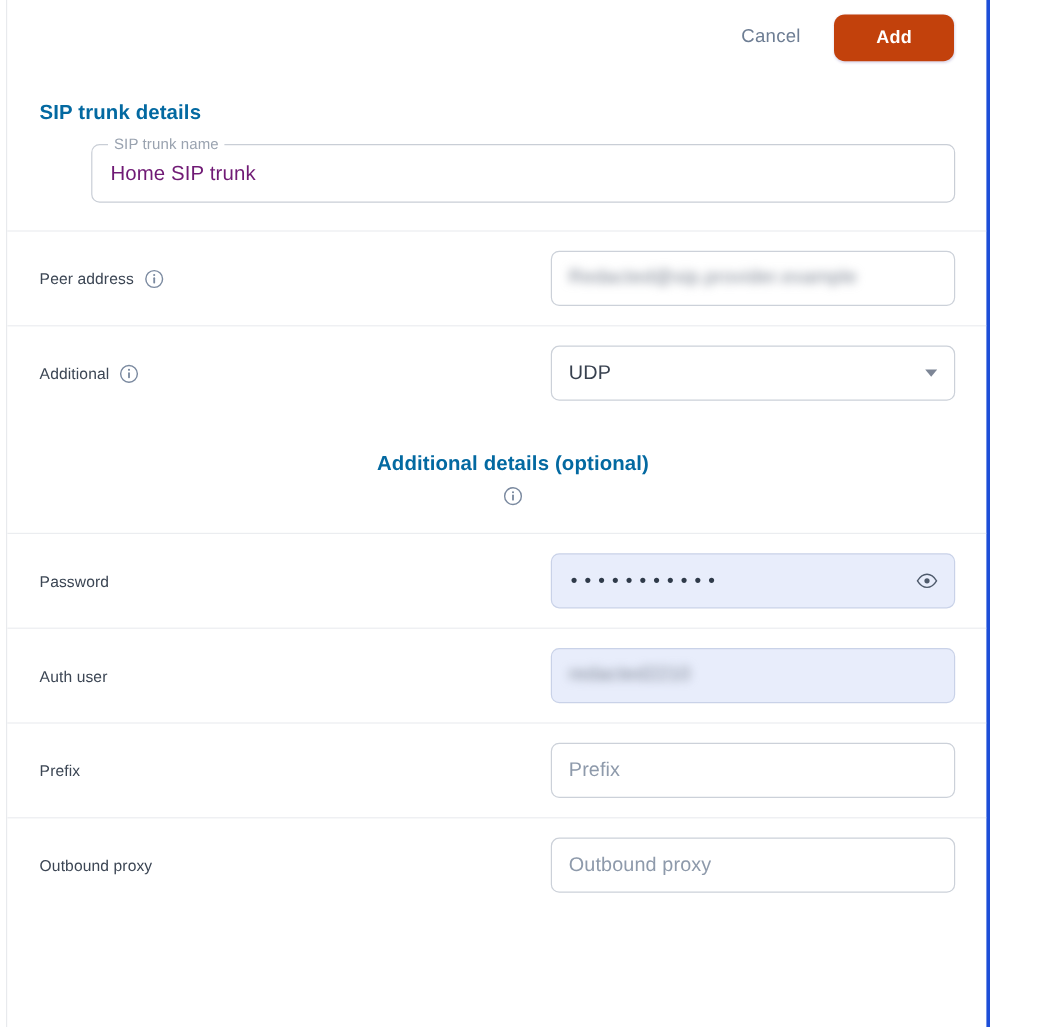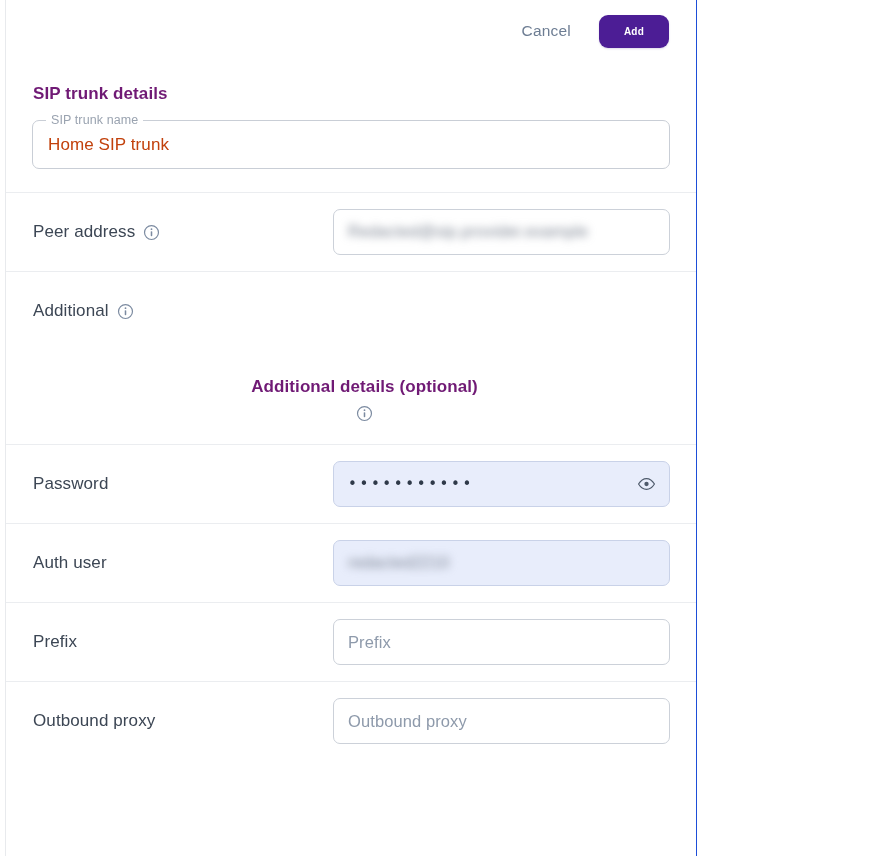--- a/index.html
+++ b/index.html
@@ -7,24 +7,24 @@
     margin: 0; padding: 0;
     background: #ffffff;
     font-family: "Liberation Sans", sans-serif;
     -webkit-font-smoothing: antialiased;
   }
   body { width: 883px; height: 856px; overflow: hidden; }
 
   .card {
     position: absolute;
     left: 5px; top: 0px;
-    width: 692px; height: 856px;
+    width: 820px; height: 856px;
     background: #ffffff;
     border-left: 1px solid #e8eaed;
-    border-right: 1px solid #1d4ed8;
+    border-right: 3px solid #1d4ed8;
     overflow: hidden;
   }
 
   
   .actionbar {
     display: flex;
     align-items: center;
     justify-content: flex-end;
     height: 62px;
     padding: 0 27px 0 0;
@@ -35,89 +35,90 @@
     border: none;
     color: #6d7d93;
     font-family: "Liberation Sans", sans-serif;
     font-size: 15.5px;
     letter-spacing: .2px;
     padding: 9px 12px;
     border-radius: 6px;
     cursor: pointer;
   }
   .btn-add {
-    background: #4c1d95;
+    background: #c2410c;
     border: none;
     color: #ffffff;
     font-family: "Liberation Sans", sans-serif;
-    font-size: 10px;
+    font-size: 15px;
     font-weight: bold;
     letter-spacing: .2px;
-    padding: 11px 25px;
+    padding: 11px 35px;
     border-radius: 9px;
     cursor: pointer;
     box-shadow: 0 1px 2px rgba(60,40,140,.18);
   }
 
   
   .section-title {
     font-size: 17px;
     font-weight: bold;
-    color: #701a75;
+    color: #0369a1;
     letter-spacing: .1px;
     padding: 0 0 0 27px;
     display: flex;
     align-items: center;
     gap: 8px;
   }
   .section-title.sip { margin-top: 22px; margin-bottom: 16px; }
   .section-title.additional { margin-top: 27px; margin-bottom: 22px; flex-direction: column; }
 
   
   .notched-wrap { padding: 0 26px; }
   .notched {
     position: relative;
     height: 49px;
     border: 1px solid #c9ced6;
     border-radius: 7px;
     background: #fff;
+    margin-left: 44px;
   }
   .notched .legend {
     position: absolute;
     top: -8px; left: 13px;
     background: #fff;
     padding: 0 5px;
     font-size: 12.5px;
     color: #9aa3b0;
     letter-spacing: .1px;
     line-height: 14px;
   }
   .notched .value {
     position: absolute;
     left: 15px; top: 50%;
     transform: translateY(-50%);
     font-size: 17px;
-    color: #c2410c;
+    color: #701a75;
     letter-spacing: .1px;
   }
 
   
   .row {
     display: flex;
     align-items: center;
     justify-content: space-between;
     height: 79px;
     padding: 0 26px 0 27px;
     border-top: 1px solid #ebedf0;
   }
   .row-label {
     display: flex;
     align-items: center;
     gap: 8px;
-    font-size: 17px;
+    font-size: 13px;
     color: #3c4654;
     letter-spacing: .1px;
     justify-content: flex-end;
   }
 
   
   .field {
     position: relative;
     width: 337px;
     height: 46px;
@@ -238,20 +239,24 @@
   <div class="row">
     <div class="row-label">
       <span>Additional</span>
       <span>
         <svg width="17" height="17" viewBox="0 0 20 20">
           <circle cx="10" cy="10" r="8.2" fill="none" stroke="#7b8aa0" stroke-width="1.4"></circle>
           <circle cx="10" cy="6.1" r="1.05" fill="#7b8aa0"></circle>
           <rect x="9.1" y="8.4" width="1.8" height="6" rx=".8" fill="#7b8aa0"></rect>
         </svg>
       </span>
+    </div>
+    <div class="field select">
+      <span class="txt">UDP</span>
+      <span class="caret"></span>
     </div>
   </div>
 
   <div class="section-title additional">
     <span>Additional details (optional)</span>
     <span>
       <svg width="17" height="17" viewBox="0 0 20 20">
         <circle cx="10" cy="10" r="8.2" fill="none" stroke="#7b8aa0" stroke-width="1.4"></circle>
         <circle cx="10" cy="6.1" r="1.05" fill="#7b8aa0"></circle>
         <rect x="9.1" y="8.4" width="1.8" height="6" rx=".8" fill="#7b8aa0"></rect>

